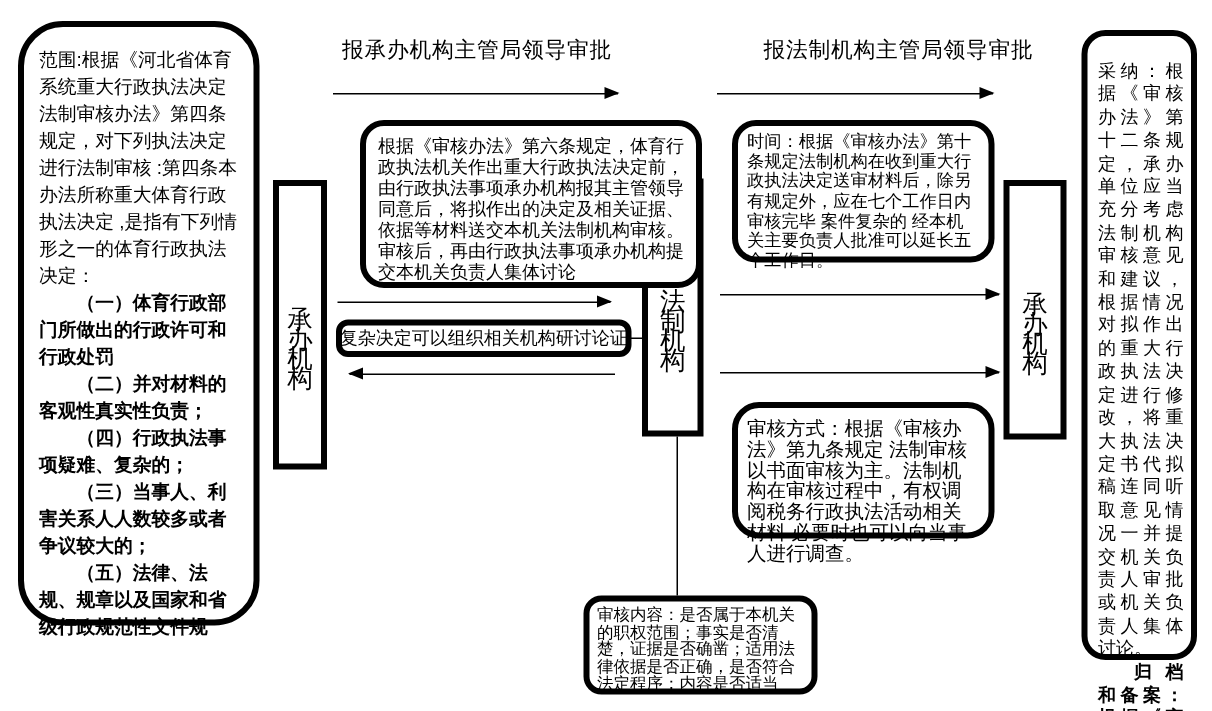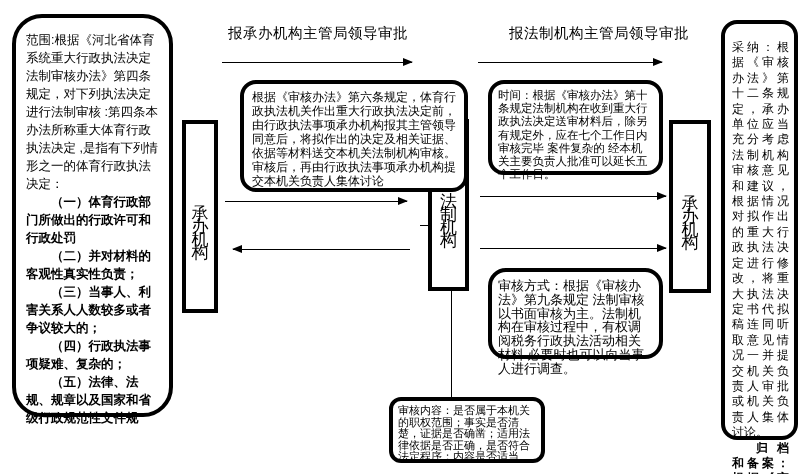--- a/index.html
+++ b/index.html
@@ -59,39 +59,40 @@
 </style>
 </head>
 <body>
 
 <div class="canvas">
 
   <div class="box scope-box">
     <p>范围:根据《河北省体育系统重大行政执法决定法制审核办法》第四条规定，对下列执法决定进行法制审核 :第四条本办法所称重大体育行政执法决定 ,是指有下列情形之一的体育行政执法决定：</p>
     <p class="ind">（一）体育行政部门所做出的行政许可和行政处罚</p>
     <p class="ind">（二）并对材料的客观性真实性负责；</p>
+    <p class="ind">（四）行政执法事项疑难、复杂的；</p>
     <p class="ind">（三）当事人、利害关系人人数较多或者争议较大的；</p>
-    <p class="ind">（四）行政执法事项疑难、复杂的；</p>
     <p class="ind">（五）法律、法规、规章以及国家和省级行政规范性文件规</p>
   </div>
 
   <div class="toplabel l">报承办机构主管局领导审批</div>
   <div class="toplabel r">报法制机构主管局领导审批</div>
 
   <div class="arrow right" style="left:222px; top:62px; width:190px;"></div>
   <div class="arrow right" style="left:478px; top:62px; width:184px;"></div>
 
   <div class="box vbox org-left">承办机构</div>
   <div class="box vbox org-center">法制机构</div>
   <div class="box vbox org-right">承办机构</div>
 
   <div class="box step6-box">根据《审核办法》第六条规定，体育行政执法机关作出重大行政执法决定前，由行政执法事项承办机构报其主管领导同意后，将拟作出的决定及相关证据、依据等材料送交本机关法制机构审核。审核后，再由行政执法事项承办机构提交本机关负责人集体讨论</div>
 
   <div class="arrow right" style="left:225px; top:201px; width:182px;"></div>
 
+  <div class="box complex-box">复杂决定可以组织相关机构研讨论证</div>
   <div class="hline" style="left:420px; top:225px; width:9px;"></div>
 
   <div class="arrow left" style="left:233px; top:249px; width:177px;"></div>
 
 
   <div class="box time-box">时间：根据《审核办法》第十条规定法制机构在收到重大行政执法决定送审材料后，除另有规定外，应在七个工作日内审核完毕 案件复杂的 经本机关主要负责人批准可以延长五个工作日。</div>
 
   <div class="arrow right" style="left:480px; top:196px; width:186px;"></div>
   <div class="arrow right" style="left:480px; top:248px; width:186px;"></div>
 

